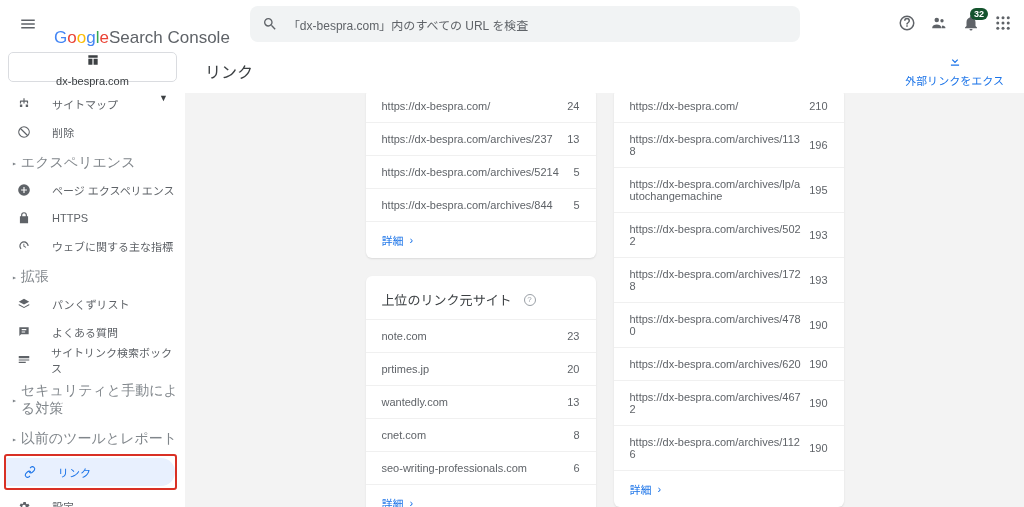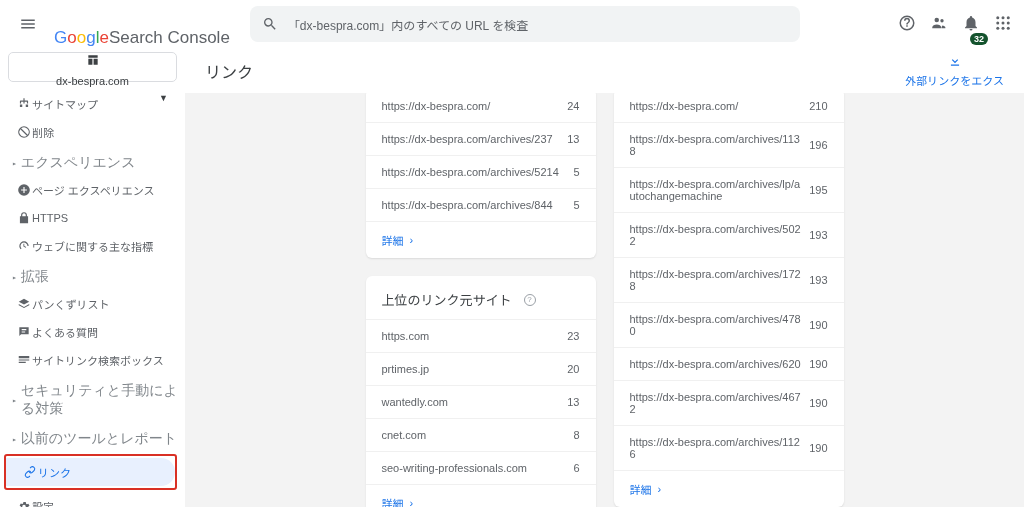--- a/index.html
+++ b/index.html
@@ -10,25 +10,25 @@
 .g-logo{font-weight:500;}
 .g-logo span:nth-child(1){color:#4285f4;}
 .g-logo span:nth-child(2){color:#ea4335;}
 .g-logo span:nth-child(3){color:#fbbc05;}
 .g-logo span:nth-child(4){color:#4285f4;}
 .g-logo span:nth-child(5){color:#34a853;}
 .g-logo span:nth-child(6){color:#ea4335;}
 .search-box{flex:0 0 550px;height:36px;background:#f1f3f4;border-radius:8px;display:flex;align-items:center;padding:0 12px;gap:10px;color:#5f6368;margin-left:10px;}
 .hdr-right{margin-left:auto;display:flex;align-items:center;gap:14px;color:#5f6368;}
 .bell-badge{position:relative;}
-.badge{position:absolute;top:-6px;right:-8px;background:#14532d;color:#fff;font-size:9px;font-weight:bold;border-radius:8px;padding:1px 4px;margin-top:25px;}
+.badge{position:absolute;top:-6px;right:-8px;background:#14532d;color:#fff;font-size:9px;font-weight:bold;border-radius:8px;padding:1px 4px;}
 .layout{display:flex;height:calc(100% - 48px);}
 .sidebar{width:185px;flex-shrink:0;padding:4px 0;overflow-y:auto;color:#5f6368;}
 .prop-sel{margin:0 8px 8px 8px;height:30px;border:1px solid #dadce0;border-radius:5px;display:flex;align-items:center;padding:0 8px;gap:6px;font-size:11px;color:#3c4043;cursor:pointer;flex-direction:column;}
-.nav-item{display:flex;align-items:center;gap:0;height:28px;padding:0 0 0 16px;cursor:pointer;font-size:11px;border-radius:0 14px 14px 0;margin-right:10px;}
+.nav-item{display:flex;align-items:center;gap:20px;height:28px;padding:0 0 0 16px;cursor:pointer;font-size:11px;border-radius:0 14px 14px 0;margin-right:10px;}
 .nav-item.active{background:#e8f0fe;color:#1a73e8;}
 .nav-item .ic{width:16px;display:flex;justify-content:center;}
 .nav-sect{font-size:14px;color:#80868b;padding:8px 0 4px 12px;display:flex;align-items:center;gap:4px;font-family:Liberation Mono, monospace;}
 .nav-sect::before{content:"▸";font-size:8px;}
 .highlight-box{border:2px solid #d93025;border-radius:3px;margin:2px 8px 2px 4px;padding:2px 0;}
 .highlight-box .nav-item{margin-right:0;}
 .main{flex:1;background:#fff;display:flex;flex-direction:column;overflow:hidden;}
 .titlebar{height:45px;display:flex;align-items:center;padding:0 20px;font-size:16px;color:#3c4043;}
 .titlebar .exp{margin-left:auto;color:#1a73e8;font-size:11px;display:flex;align-items:center;gap:4px;cursor:pointer;flex-direction:column;}
 .content{flex:1;background:#f3f3f3;overflow:auto;padding:0 0 20px 0;}
@@ -238,21 +238,21 @@
                 <span class="chev">›</span>
               </div>
           </div>
           <div class="card">
             <div class="card-title">
                 <span>上位のリンク元サイト</span>
                 <span class="help-ic">?</span>
               </div>
             <div id="rows-ts">
                 <div class="row">
-                  <span class="url">https.com</span>
+                  <span class="url">note.com</span>
                   <span class="num">23</span>
                 </div>
                 <div class="row">
                   <span class="url">prtimes.jp</span>
                   <span class="num">20</span>
                 </div>
                 <div class="row">
                   <span class="url">wantedly.com</span>
                   <span class="num">13</span>
                 </div>

